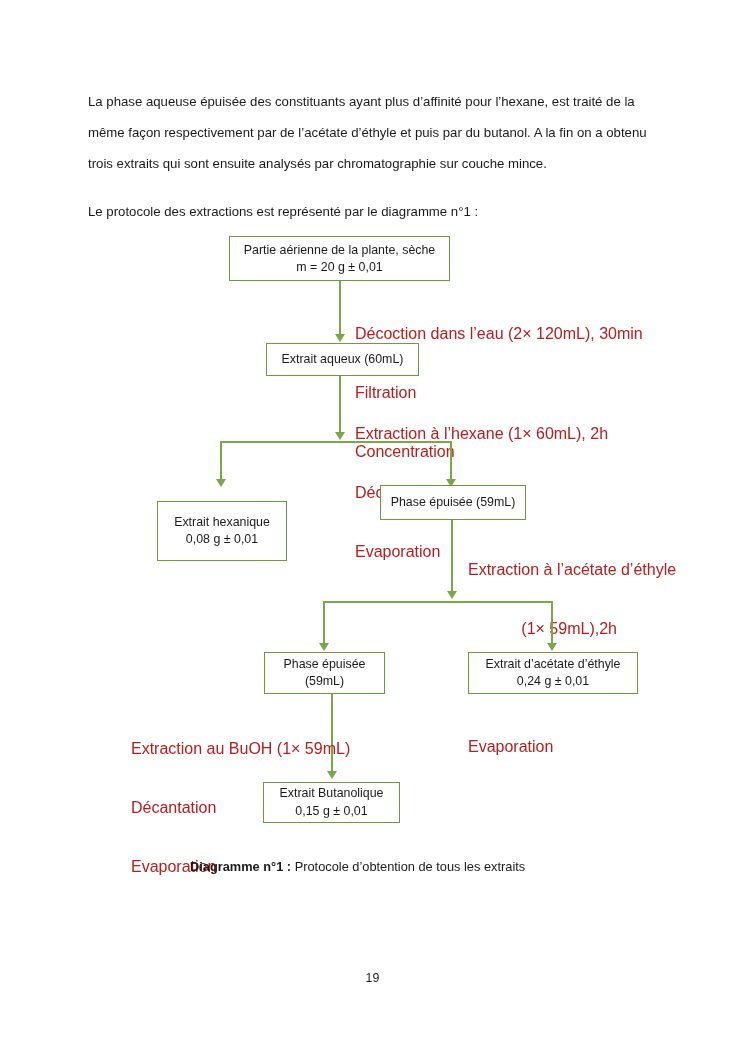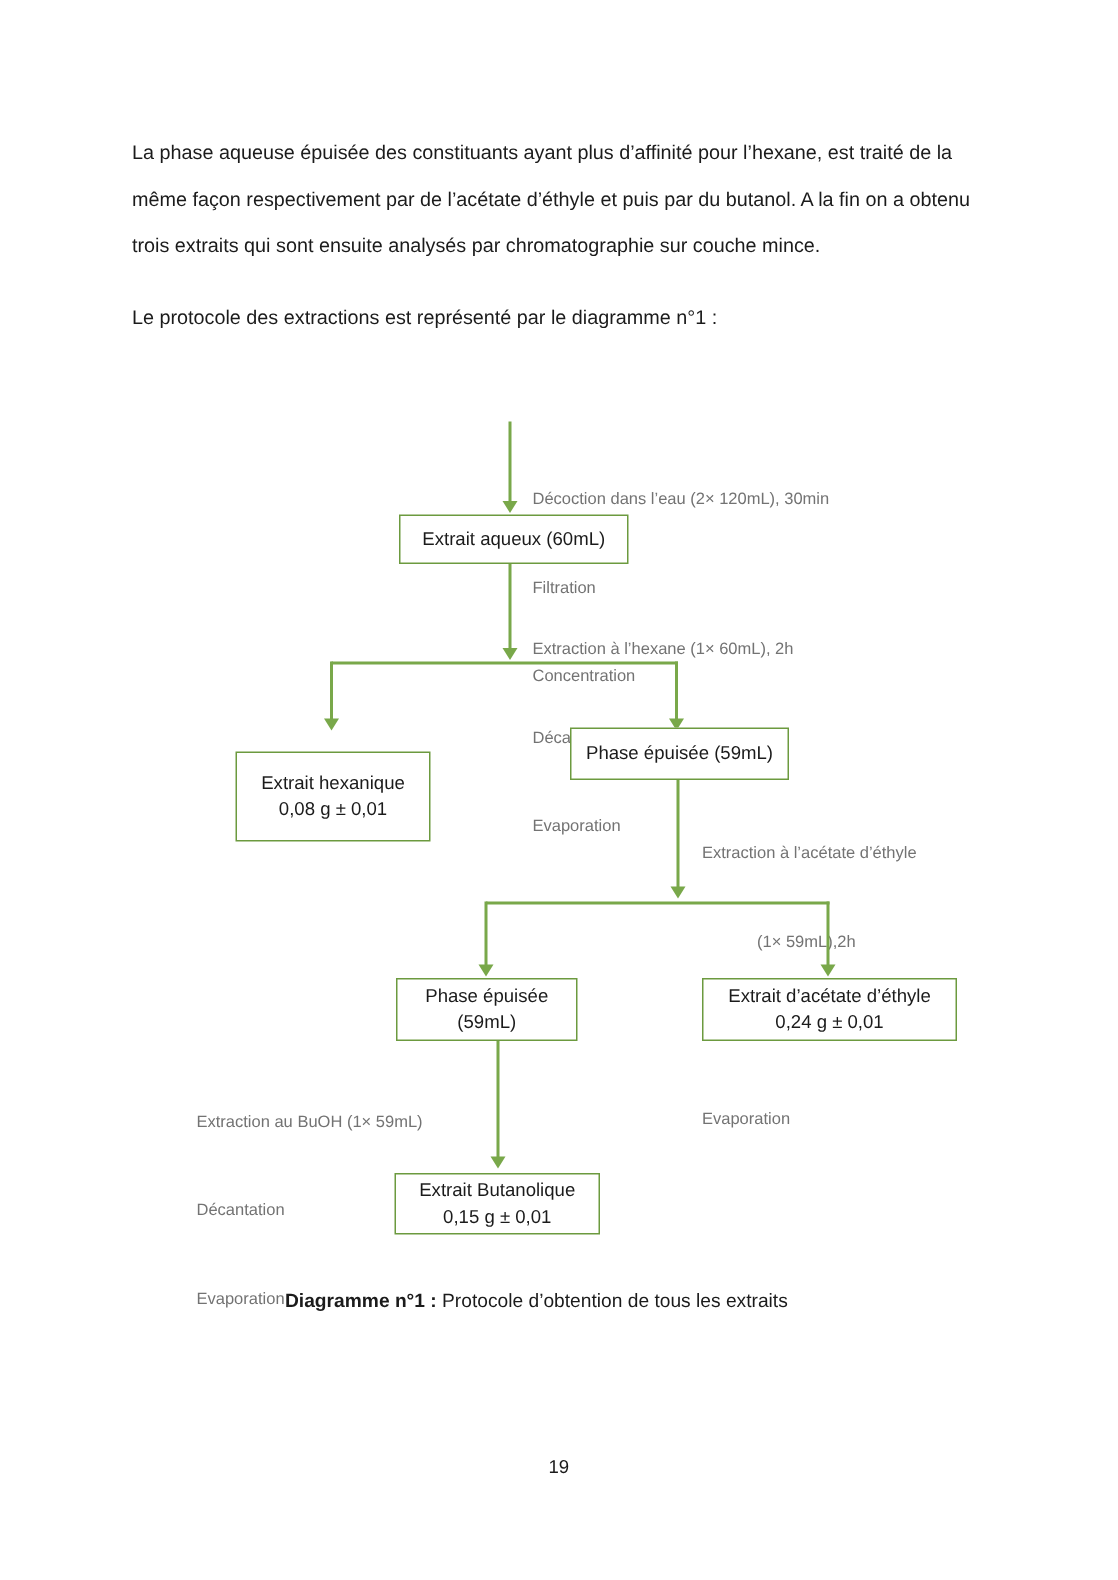--- a/index.html
+++ b/index.html
@@ -67,23 +67,23 @@
     font-size: 12.4px;
     line-height: 17px;
     color: #1b1b1b;
     text-align: center;
     padding: 2px 10px;
   }
   .node .ln { display: block; white-space: nowrap; }
 
   .note {
     position: absolute;
-    font-size: 11px;
+    font-size: 16px;
     line-height: 19.6px;
-    color: #737373;
+    color: #b91c1c;
     white-space: pre;
   }
   .note .ln { display: block; white-space: pre; }
   .note-indent { display: block; white-space: pre; }
 
   
   .vline {
     position: absolute;
     width: 1.6px;
     background: #79a84a;
@@ -129,20 +129,24 @@
 <div class="page">
 
   <div class="para-block">
     <p class="para">La phase aqueuse épuisée des constituants ayant plus d’affinité pour l’hexane,  est traité de la même façon respectivement par de l’acétate d’éthyle et puis par du butanol. A la fin on a obtenu trois extraits qui sont ensuite analysés par chromatographie sur couche mince.</p>
   </div>
 
   <p class="para-intro">Le protocole des extractions est représenté par le diagramme n°1 :</p>
 
   <div class="diagram">
 
+    <div class="node" style="left:229px; top:236px; width:221px; height:45px;">
+      <span class="ln">Partie aérienne de la plante, sèche</span>
+      <span class="ln">m = 20 g ± 0,01</span>
+    </div>
 
     <div class="vline" style="left:339px; top:281px; height:55px;"></div>
     <div class="arrowhead" style="left:335px; top:334px;"></div>
 
     <div class="note" style="left:355px; top:285px;">
       <span class="ln">Décoction dans l’eau (2× 120mL), 30min</span>
       <span class="ln">Filtration</span>
       <span class="ln">Concentration</span>
     </div>
 

